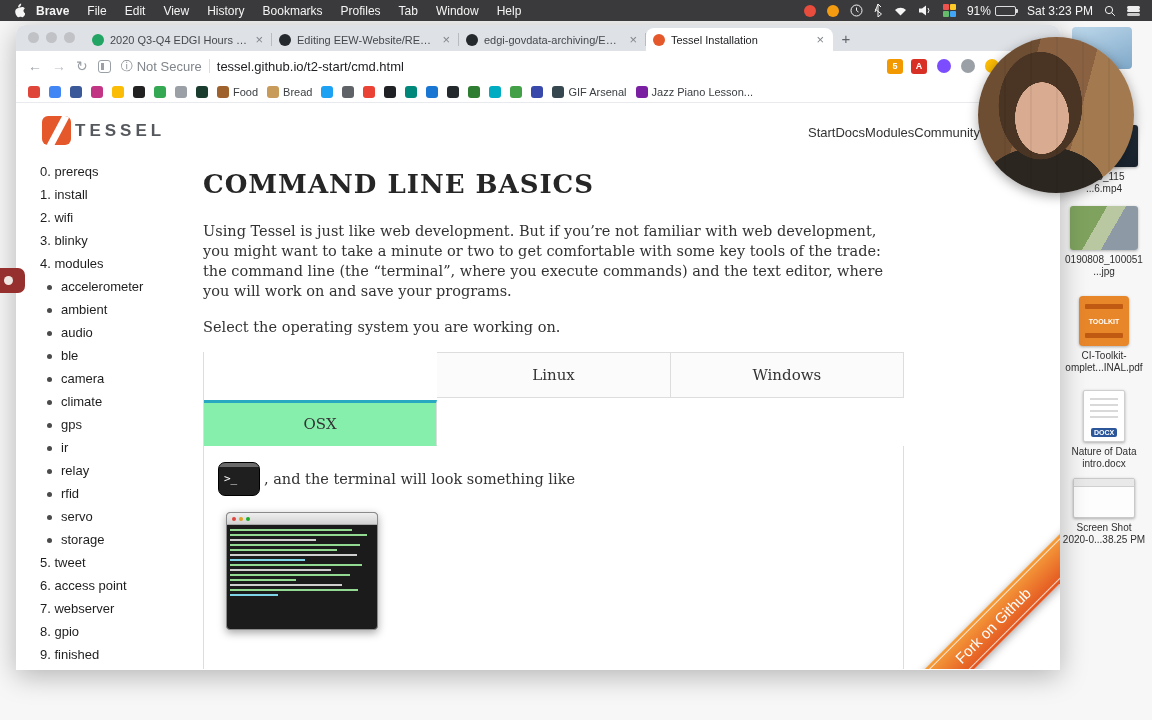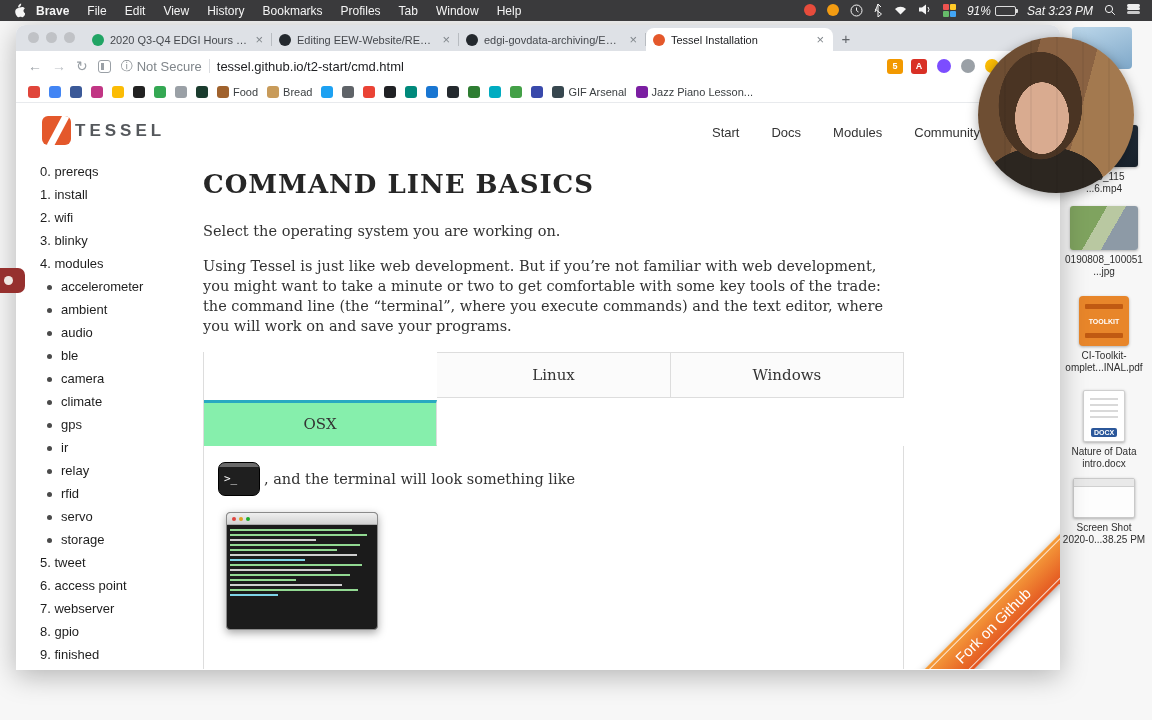--- a/index.html
+++ b/index.html
@@ -12,21 +12,21 @@
   
   .menubar {
     position:absolute; top:0; left:0; width:1152px; height:21px;
     background:#3a3a3c; color:#f5f5f5; display:flex; align-items:center;
     font-size:12px; padding:0 12px; z-index:100;
   }
   .menu-left { display:flex; align-items:center; }
   .apple-icon { width:14px; margin-right:6px; display:flex; }
   .menu-item { padding:0 9px; white-space:nowrap; }
   .menu-item.app-name { font-weight:bold; padding-left:4px; }
-  .menu-right { margin-left:auto; display:flex; gap:11px;font-style:italic; }
+  .menu-right { margin-left:auto; display:flex; align-items:center; gap:11px; }
   .mi-dot { width:12px; height:12px; border-radius:50%; display:inline-block; }
   .mi-grid { width:13px; height:13px; display:grid; grid-template-columns:1fr 1fr; gap:1px; }
   .mi-grid i { border-radius:1px; }
   .battery { display:flex; align-items:center; gap:4px; }
   .battery-shell { width:21px; height:10px; border:1px solid #ddd; border-radius:2px; position:relative; padding:1px; }
   .battery-shell::after { content:""; position:absolute; right:-3px; top:2px; width:2px; height:4px; background:#ddd; border-radius:0 1px 1px 0; }
   .battery-fill { height:100%; width:90%; background:#fff; border-radius:1px; }
   .clock { white-space:nowrap; }
   .cc-icon { width:13px; height:10px; display:flex; flex-direction:column; justify-content:space-between; }
   .cc-icon i { height:3px; border-radius:2px; background:#eee; }
@@ -78,21 +78,21 @@
   .bm-t { font-size:11px; color:#3c4043; white-space:nowrap; }
 
   
   .page { position:relative; height:566px; background:#fff; overflow:hidden; }
 
   .logo { position:absolute; left:26px; top:13px; display:flex; align-items:center; gap:4px; }
   .logo-mark { width:29px; height:29px; background:#e4582b; border-radius:6px; position:relative; overflow:hidden; }
   .logo-mark::after { content:""; position:absolute; left:12px; top:-4px; width:7px; height:40px; background:#fff; transform:rotate(28deg); }
   .logo-text { font-size:17px; letter-spacing:4px; color:#55585c; font-weight:bold; }
 
-  .site-nav { position:absolute; right:80px; top:22px; display:flex; gap:32px; font-size:13px; color:#333; }
+  .site-nav { position:absolute; right:80px; top:22px; display:flex; font-size:13px; color:#333; }
   .site-nav span { white-space:nowrap; }
 
   .sidebar { position:absolute; left:24px; top:62px; width:155px; font-size:13px; color:#1e1e1e; }
   .side-item { margin-bottom:9px; line-height:14px; }
   .sub-item { display:flex; align-items:center; gap:9px; margin:0 0 9px 7px; line-height:14px; }
   .bullet { width:5px; height:5px; border-radius:50%; background:#4a4a4a; flex:none; }
 
   .main { position:absolute; left:187px; top:66px; width:701px; }
   .page-title { font-family:"DejaVu Serif", serif; font-size:26px; letter-spacing:1px; color:#262626; margin:0 0 22px; font-weight:bold; }
   .serif { font-family:"DejaVu Serif", serif; font-size:14.5px; line-height:20px; color:#333; }
@@ -444,22 +444,22 @@
         </div>
       <div class="side-item">5. tweet</div>
       <div class="side-item">6. access point</div>
       <div class="side-item">7. webserver</div>
       <div class="side-item">8. gpio</div>
       <div class="side-item">9. finished</div>
     </div>
 
     <div class="main">
       <h1 class="page-title">COMMAND LINE BASICS</h1>
+      <p class="serif intro">Using Tessel is just like web development. But if you’re not familiar with web development, you might want to take a minute or two to get comfortable with some key tools of the trade: the command line (the “terminal”, where you execute commands) and the text editor, where you will work on and save your programs.</p>
       <p class="serif select-os">Select the operating system you are working on.</p>
-      <p class="serif intro">Using Tessel is just like web development. But if you’re not familiar with web development, you might want to take a minute or two to get comfortable with some key tools of the trade: the command line (the “terminal”, where you execute commands) and the text editor, where you will work on and save your programs.</p>
 
       <div class="os-tabs">
         <div class="os-tab active">OSX</div>
         <div class="os-tab">Linux</div>
         <div class="os-tab">Windows</div>
       </div>
 
       <div class="os-content">
         <div class="serif dock-line">
           <span class="dock-icon">&gt;_</span>

